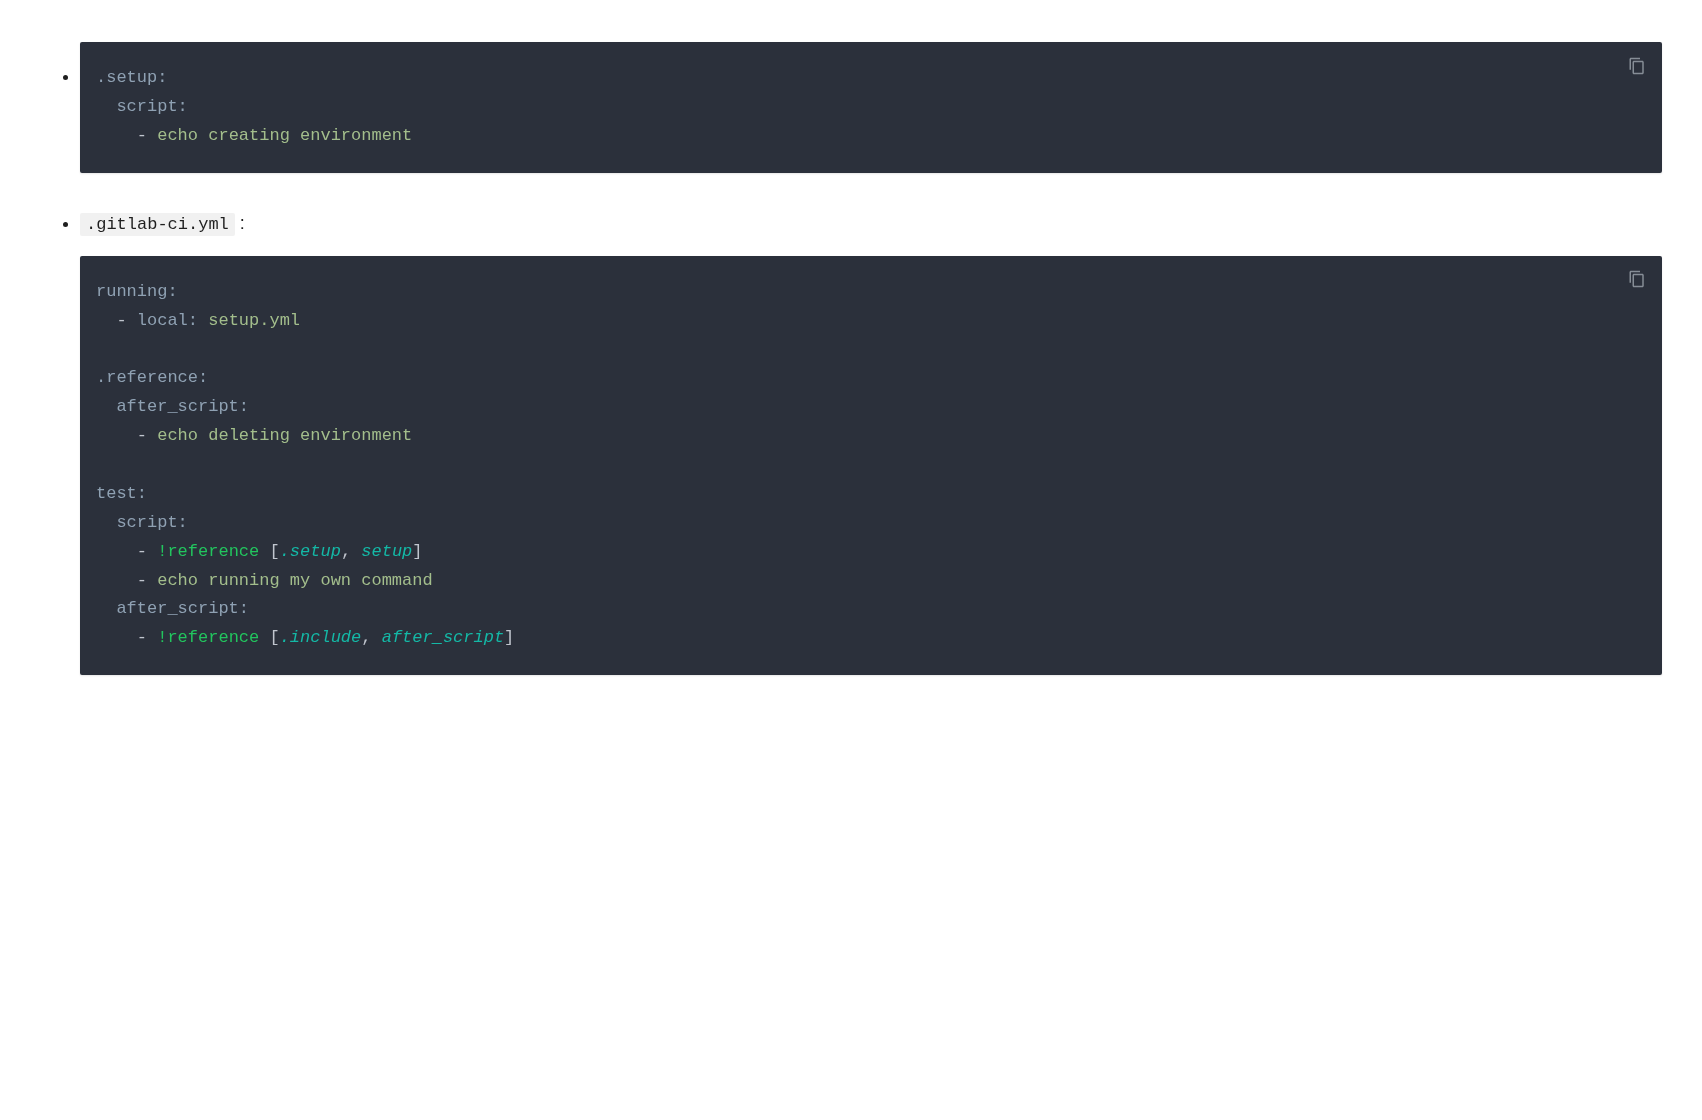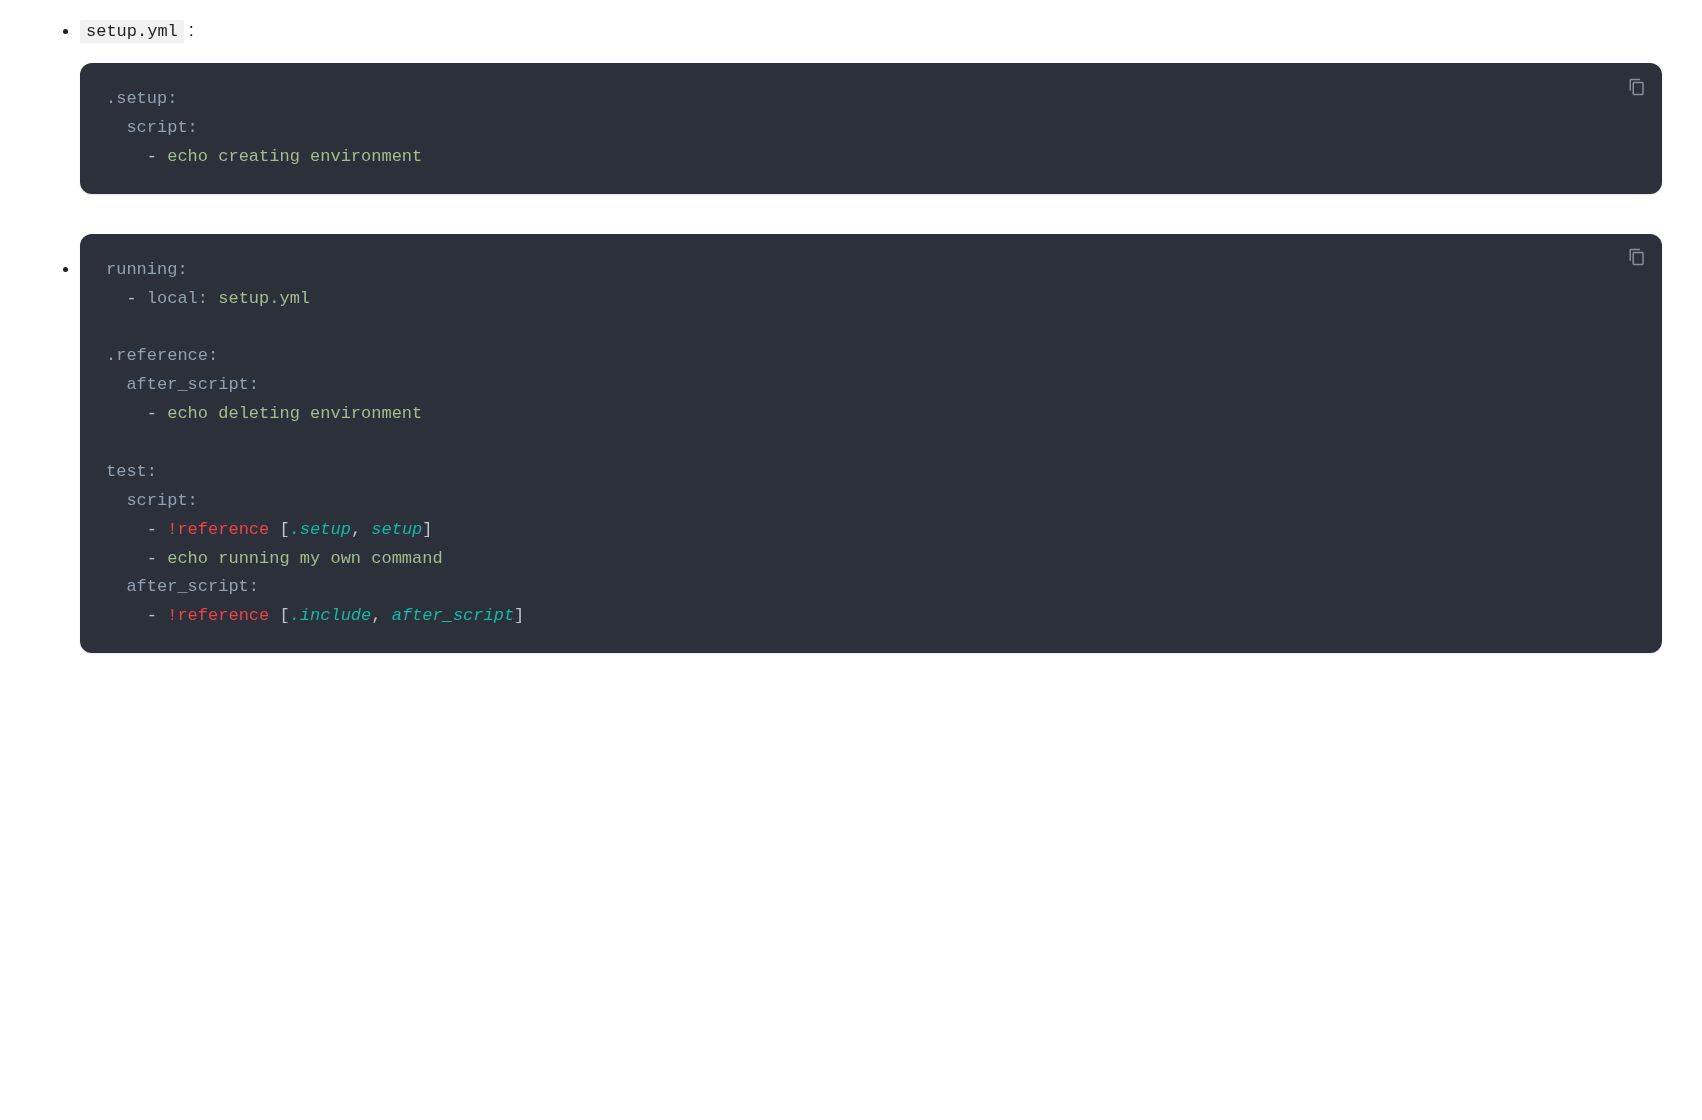--- a/index.html
+++ b/index.html
@@ -23,22 +23,22 @@
     font-family: "SFMono-Regular", Consolas, "Liberation Mono", Menlo, monospace;
     background: #f1f1f1;
     padding: 2px 6px;
     border-radius: 2px;
     font-size: 17px;
   }
   .code-block {
     position: relative;
     background: #2b303b;
     color: #c0c5ce;
-    border-radius: 12px;
-    padding: 22px 26px;
+    border-radius: 2px;
+    padding: 22px 16px;
     margin-top: 22px;
     font-family: "SFMono-Regular", Consolas, "Liberation Mono", Menlo, monospace;
     font-size: 17px;
     line-height: 1.7;
     white-space: pre;
     overflow-x: auto;
     box-shadow: 0 1px 2px rgba(0,0,0,0.1);
   }
   .copy-btn {
     position: absolute;
@@ -49,38 +49,38 @@
     background: none;
     border: none;
     cursor: pointer;
     color: #868d96;
     padding: 0;
   }
   .copy-btn svg { width: 18px; height: 18px; fill: currentColor; }
   .tok-key { color: #8fa1b3; }
   .tok-str { color: #a3be8c; }
   .tok-punct { color: #c0c5ce; }
-  .tok-tag { color: #ef4444; }
+  .tok-tag { color: #22c55e; }
   .tok-orange { color: #14b8a6; font-style: italic; }
   .tok-indent { color: #c0c5ce; }
 </style>
 </head>
 <body>
 
 <ul class="main-list" id="root-list">
     <li>
-      <p style="margin: 0px;"><code class="file-label">setup.yml</code> :</p>
       <div class="code-block"><button class="copy-btn" aria-label="copy"><svg viewBox="0 0 24 24">
             <path d="M16 1H4c-1.1 0-2 .9-2 2v14h2V3h12V1z"></path>
             <path d="M19 5H8c-1.1 0-2 .9-2 2v14c0 1.1.9 2 2 2h11c1.1 0 2-.9 2-2V7c0-1.1-.9-2-2-2zm0 16H8V7h11v14z"></path>
           </svg></button><div><span class="tok-key">.setup:</span>
 <span class="tok-indent">  </span><span class="tok-key">script:</span>
 <span class="tok-indent">    </span><span class="tok-punct">- </span><span class="tok-str">echo creating environment</span></div></div>
     </li>
     <li>
+      <p style="margin: 0px;"><code class="file-label">.gitlab-ci.yml</code> :</p>
       <div class="code-block"><button class="copy-btn" aria-label="copy"><svg viewBox="0 0 24 24">
             <path d="M16 1H4c-1.1 0-2 .9-2 2v14h2V3h12V1z"></path>
             <path d="M19 5H8c-1.1 0-2 .9-2 2v14c0 1.1.9 2 2 2h11c1.1 0 2-.9 2-2V7c0-1.1-.9-2-2-2zm0 16H8V7h11v14z"></path>
           </svg></button><div><span class="tok-key">running:</span>
 <span class="tok-indent">  </span><span class="tok-punct">- </span><span class="tok-key">local:</span><span class="tok-punct"> </span><span class="tok-str">setup.yml</span>
 
 <span class="tok-key">.reference:</span>
 <span class="tok-indent">  </span><span class="tok-key">after_script:</span>
 <span class="tok-indent">    </span><span class="tok-punct">- </span><span class="tok-str">echo deleting environment</span>
 

